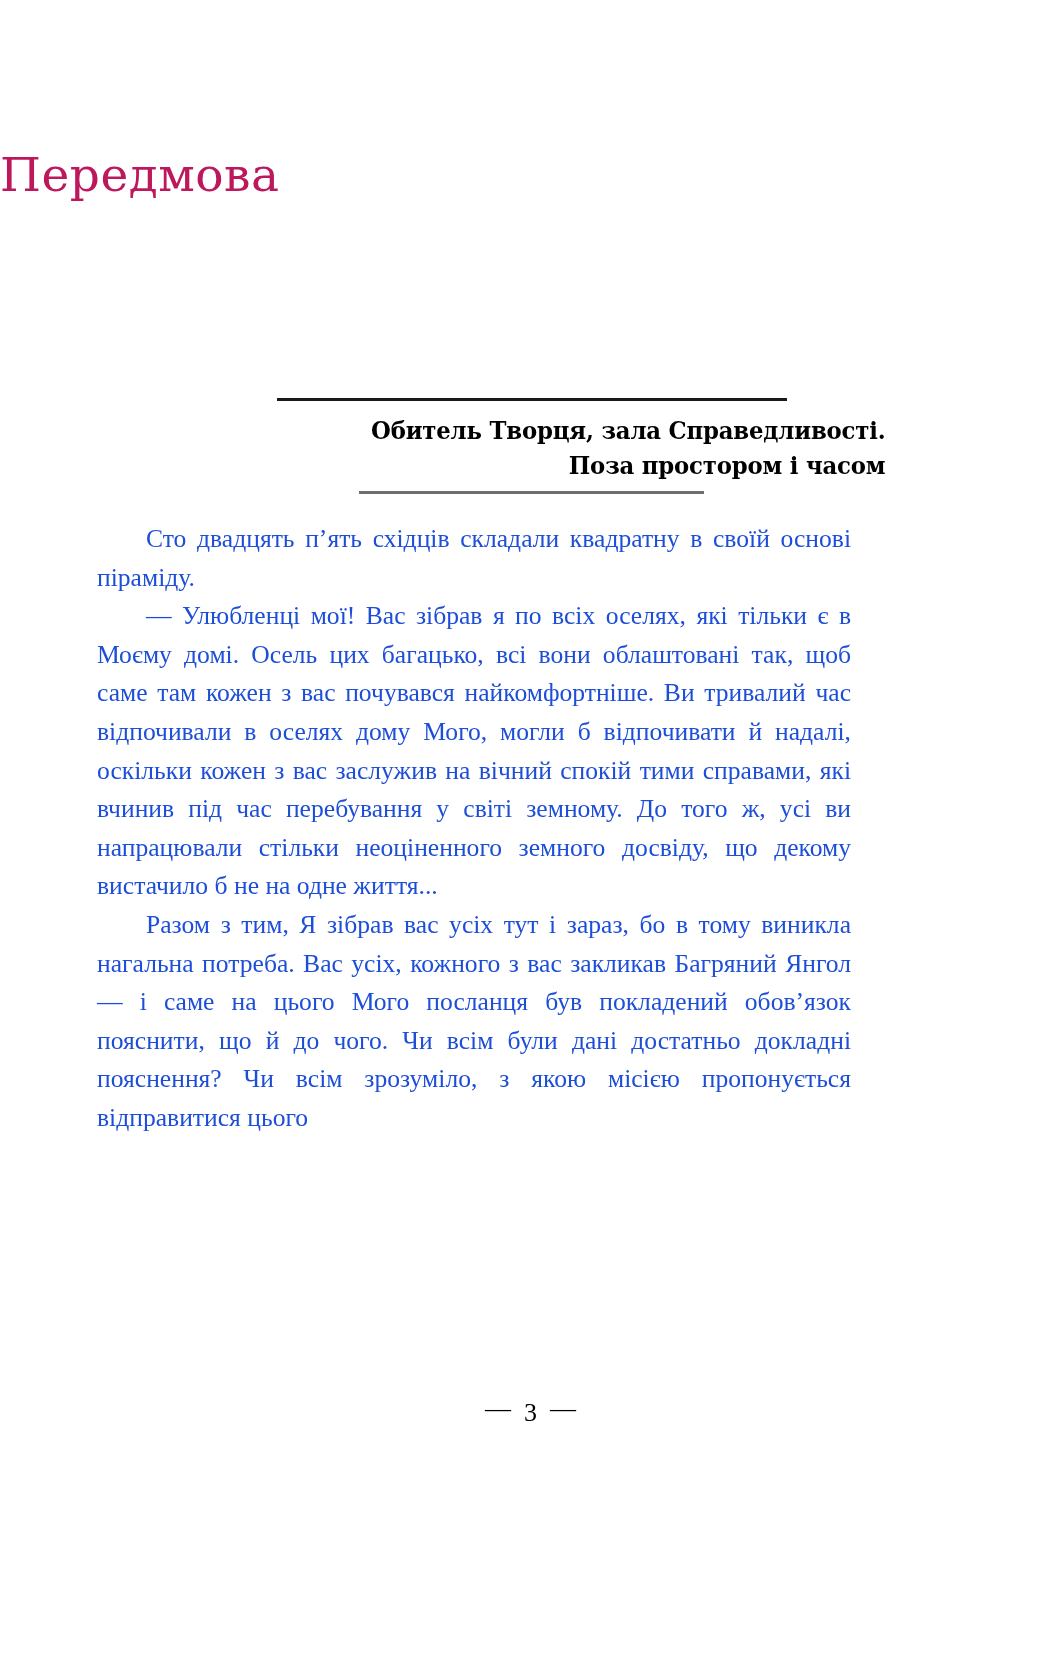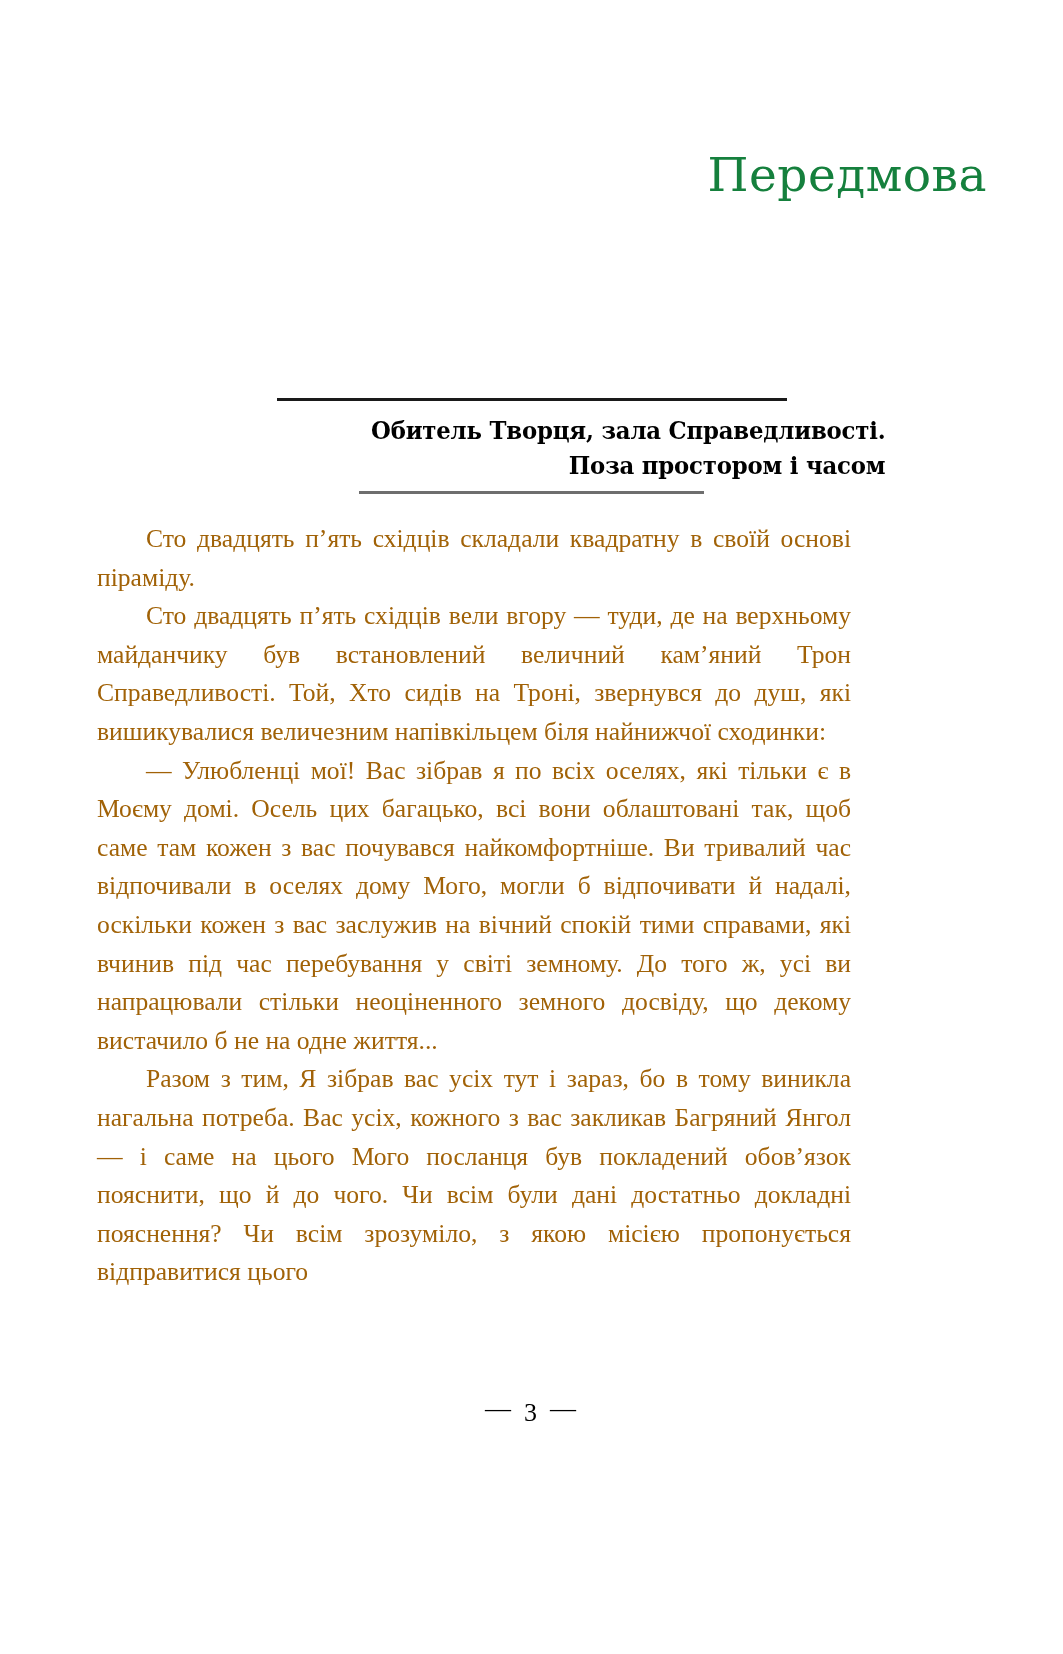--- a/index.html
+++ b/index.html
@@ -24,26 +24,26 @@
     height: 1654px;
     box-sizing: border-box;
   }
 
   
   .chapter-title {
     position: absolute;
     top: 118px;
     left: 0;
     width: 987px;
-    text-align: right;
+    text-align: left;
     font-family: "DejaVu Serif", "Liberation Serif", serif;
     font-size: 47px;
     font-weight: 400;
     letter-spacing: 0.5px;
-    color: #15803d;
+    color: #be185d;
     line-height: 1.1;
   }
 
   
   .scene-block {
     position: absolute;
     top: 398px;
     left: 0;
     width: 1063px;
     text-align: right;
@@ -80,21 +80,21 @@
   .body-copy {
     position: absolute;
     top: 520px;
     left: 97px;
     width: 754px;
     font-family: "Liberation Serif", "DejaVu Serif", serif;
     font-size: 25.6px;
     line-height: 38.6px;
     text-align: justify;
     text-justify: inter-word;
-    color: #a16207;
+    color: #1d4ed8;
     hyphens: manual;
   }
   .body-copy p {
     margin: 0;
     text-indent: 49px;
   }
   .body-copy p.last {
     text-align: justify;
   }
 
@@ -131,21 +131,20 @@
     <div class="rule-top"></div>
     <div class="scene-heading">
       <span class="line1">Обитель Творця, зала Справедливості.</span>
       <span class="line2">Поза простором і часом</span>
     </div>
     <div class="rule-bottom"></div>
   </div>
 
   <div class="body-copy">
     <p>Сто двадцять п’ять східців складали квадратну в своїй основі піраміду.</p>
-    <p>Сто двадцять п’ять східців вели вгору — туди, де на верхньому майданчику був встановлений величний кам’яний Трон Справедливості. Той, Хто сидів на Троні, звернувся до душ, які вишикувалися величезним напівкільцем біля найнижчої сходинки:</p>
     <p>— Улюбленці мої! Вас зібрав я по всіх оселях, які тільки є в Моєму домі. Осель цих багацько, всі вони облаштовані так, щоб саме там кожен з вас почувався найкомфортніше. Ви тривалий час відпочивали в оселях дому Мого, могли б відпочивати й надалі, оскільки кожен з вас заслужив на вічний спокій тими справами, які вчинив під час перебування у світі земному. До того ж, усі ви напрацювали стільки неоціненного земного досвіду, що декому вистачило б не на одне життя...</p>
     <p class="last">Разом з тим, Я зібрав вас усіх тут і зараз, бо в тому виникла нагальна потреба. Вас усіх, кожного з вас закликав Багряний Янгол — і саме на цього Мого посланця був покладений обов’язок пояснити, що й до чого. Чи всім були дані достатньо докладні пояснення? Чи всім зрозуміло, з якою місією пропонується відправитися цього</p>
   </div>
 
   <div class="folio">
     <span class="dash">—</span><span class="num">3</span><span class="dash">—</span>
   </div>
 
 </div>
 

